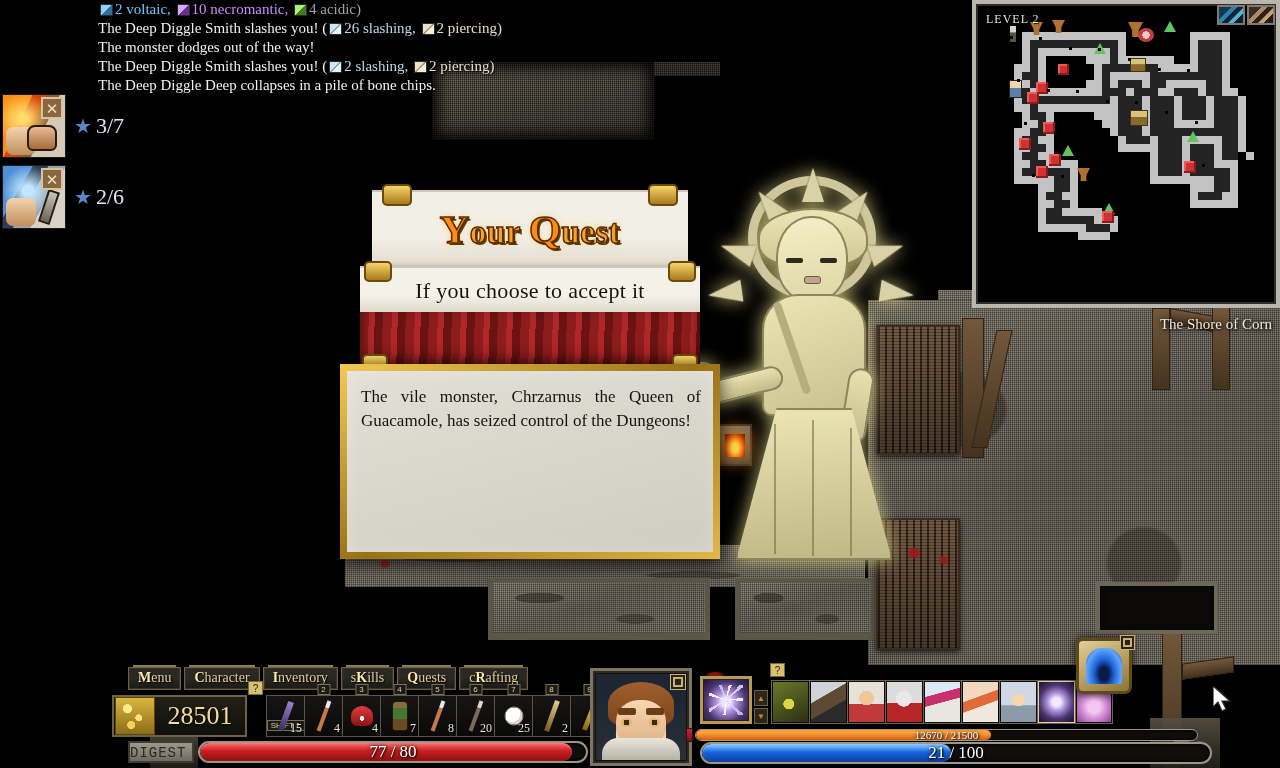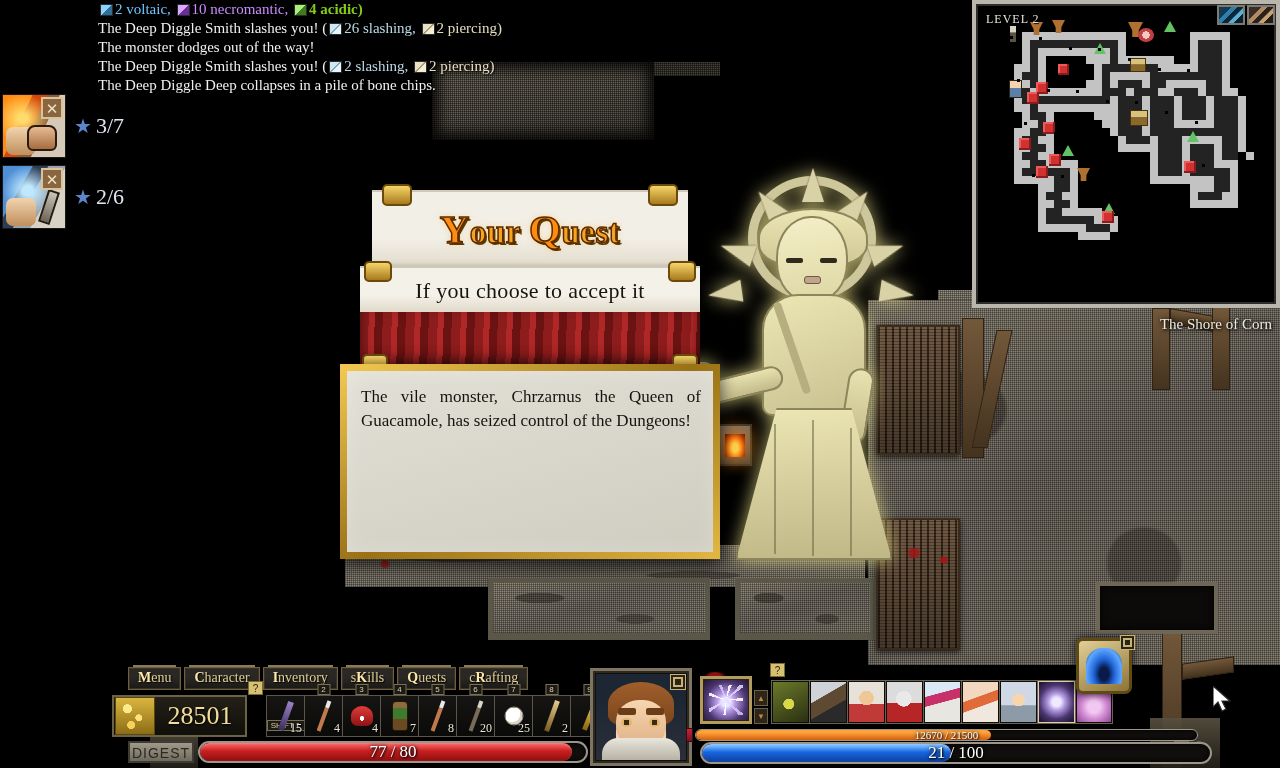--- a/index.html
+++ b/index.html
@@ -125,21 +125,21 @@
   #combat-log .line { white-space: nowrap; }
   .dmg-ico {
     display:inline-block; width:13px; height:12px; vertical-align:-2px;
     margin: 0 2px; border:1px solid #2a2a2a;
   }
   .ico-slash { background: linear-gradient(135deg,#cfe7f2 0 45%, #7fa8bd 46% 55%, #e8f4fa 56%); }
   .ico-pierce { background: linear-gradient(135deg,#e8e0c8 0 45%, #b09a65 46% 55%, #f3eddb 56%); }
   .ico-volt { background: linear-gradient(135deg,#8fd0ff 0 48%, #2f6f9b 49%); }
   .ico-necro { background: linear-gradient(135deg,#d9a8ff 0 48%, #6b2d9b 49%); }
   .ico-acid { background: linear-gradient(135deg,#a9f07a 0 48%, #3f7a1d 49%); }
-  .c-volt { color:#6fc6ff; } .c-necro { color:#c98dff; } .c-acid { color:#84cc16;font-weight:bold; }
+  .c-volt { color:#6fc6ff; } .c-necro { color:#c98dff; } .c-acid { color:#a3a3a3; }
   .c-slash { color:#bcd9e8; } .c-pierce { color:#e7dcc0; }
 
   
   #buffs { position:absolute; left:2px; top:94px; z-index:22; }
   .buff-row { display:flex; align-items:center; margin-bottom:7px; }
   .buff-icon {
     position: relative; width:64px; height:64px;
     border:1px solid #1a1a1a;
     background: #2a2118;
     overflow:hidden;
@@ -441,24 +441,24 @@
   .itm-wand-gold { width:5px;height:30px;background:linear-gradient(180deg,#ffd45a,#8a6410);transform:translate(-50%,-50%) rotate(22deg); }
   .itm-staff { width:5px;height:32px;background:linear-gradient(180deg,#e5c98c,#7a5a22);transform:translate(-50%,-50%) rotate(20deg); }
   .sparkle { position:absolute; right:5px; top:4px; width:9px; height:9px;
     background: conic-gradient(from 0deg,#ff4a4a,transparent 20%,#ff4a4a 25%,transparent 45%,#ff4a4a 50%,transparent 70%,#ff4a4a 75%,transparent 95%); }
 
   #hp-bar-wrap {
     position:absolute; left:128px; bottom:4px; width:460px; height:24px;
     display:flex; align-items:center;
   }
   #digest-label {
-    width:66px; height:22px; line-height:21px; text-align:center;
+    width:66px; height:22px; line-height:21px; 
     background: linear-gradient(180deg,#9e998a,#6e6a5d);
     border:2px solid #3e3b33;
-    font-family:Liberation Sans, sans-serif; font-size:14px; color:#2b2820;
+    font-family:Liberation Mono, monospace; font-size:14px; color:#2b2820;
     letter-spacing:1px; font-variant:small-caps;
   }
   .bar-shell {
     position:relative; flex:1; height:22px; margin-left:4px;
     background:#100f0d;
     border:2px solid #9c968a; border-radius:11px;
     box-shadow: inset 0 0 5px #000;
     overflow:hidden;
   }
   .bar-fill {

